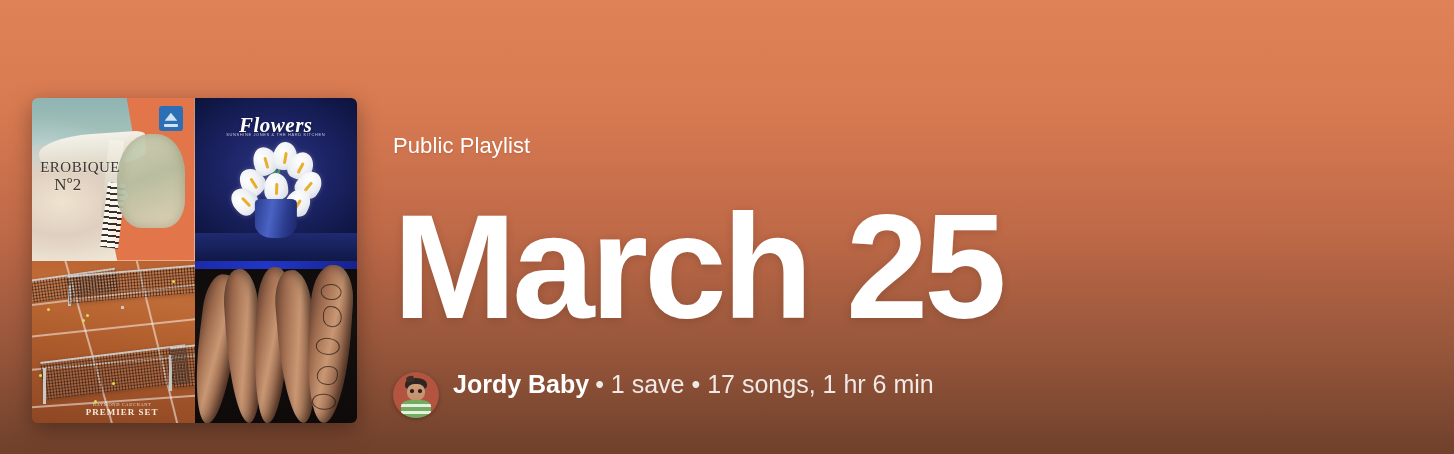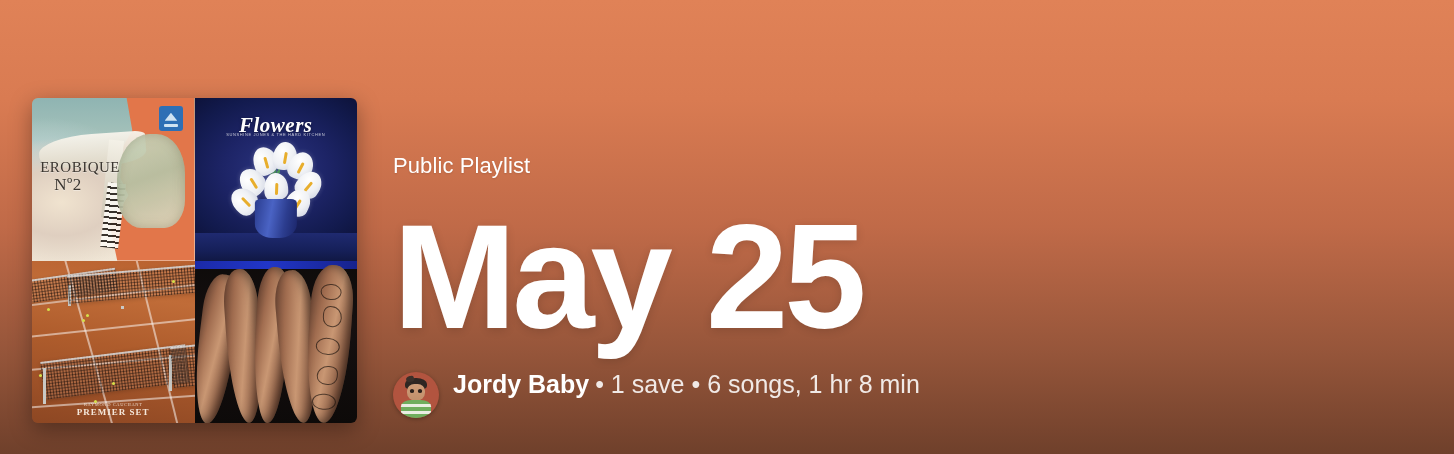--- a/index.html
+++ b/index.html
@@ -223,21 +223,21 @@
     border-top: 2px solid rgba(225,225,225,.82);
     box-shadow: 0 1px 4px rgba(0,0,0,.18);
   }
   .net-post {
     position: absolute;
     width: 3px;
     background: #c9c9c5;
   }
   .tennis-cap {
     position: absolute;
-    left: 0; bottom: 4%;
+    left: 9px; bottom: 4%;
     width: 100%;
     text-align: center;
     color: rgba(255,248,238,.9);
     font-family: "Liberation Serif", serif;
     font-weight: 700;
     font-size: 9px;
     letter-spacing: 1px;
   }
   .tennis-cap b { display:block; font-size: 4.5px; font-weight:400; letter-spacing:.6px; opacity:.85; }
   .ball {
@@ -276,20 +276,21 @@
 
   
   .header-text {
     flex: 1 1 auto;
     min-width: 0;
     display: flex;
     flex-direction: column;
     justify-content: flex-end;
     padding-bottom: 6px;
     color: #ffffff;
+    gap: 10px;
   }
   .playlist-type {
     font-size: 22px;
     font-weight: 400;
     line-height: 1;
     margin-bottom: 30px;
     letter-spacing: .1px;
     text-shadow: 0 1px 2px rgba(0,0,0,.12);
   }
   .playlist-title {
@@ -465,28 +466,28 @@
         <div class="tat" style="left:20%;top:82%;width:50%;height:9%;"></div>
       </div>
     </div>
 
   </div>
 
   <div class="header-text">
 
     <div class="playlist-type">Public Playlist</div>
 
-    <h1 class="playlist-title">May 25</h1>
+    <h1 class="playlist-title">March 25</h1>
 
     <div class="meta-row">
       <div class="avatar">
         <div class="av-hair"></div>
         <div class="av-face"></div>
         <div class="av-eye left"></div>
         <div class="av-eye right"></div>
         <div class="av-body"></div>
       </div>
       <span class="meta-name">Jordy Baby</span>
-      <span class="meta-rest">• 1 save • 6 songs, 1 hr 8 min</span>
+      <span class="meta-rest">• 1 save • 17 songs, 1 hr 6 min</span>
     </div>
 
   </div>
 </div>
 
 </body></html>

